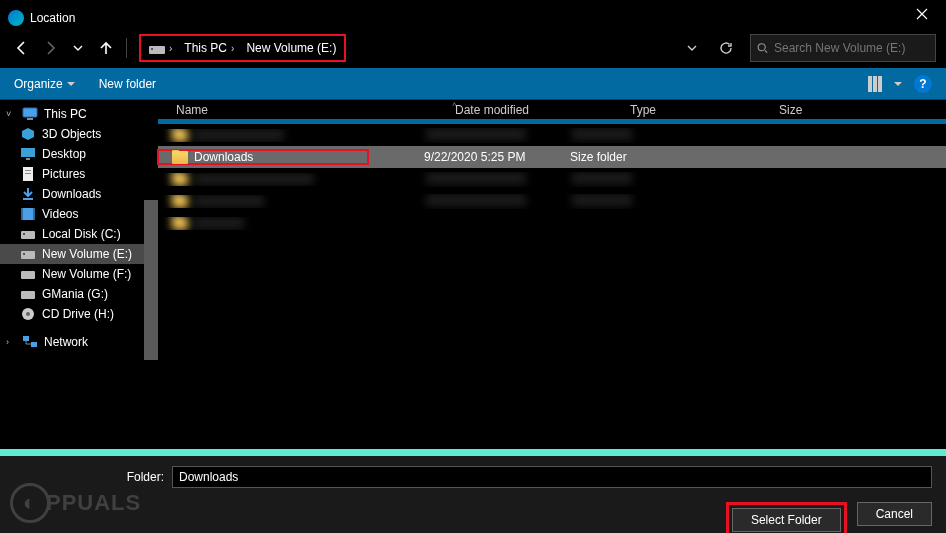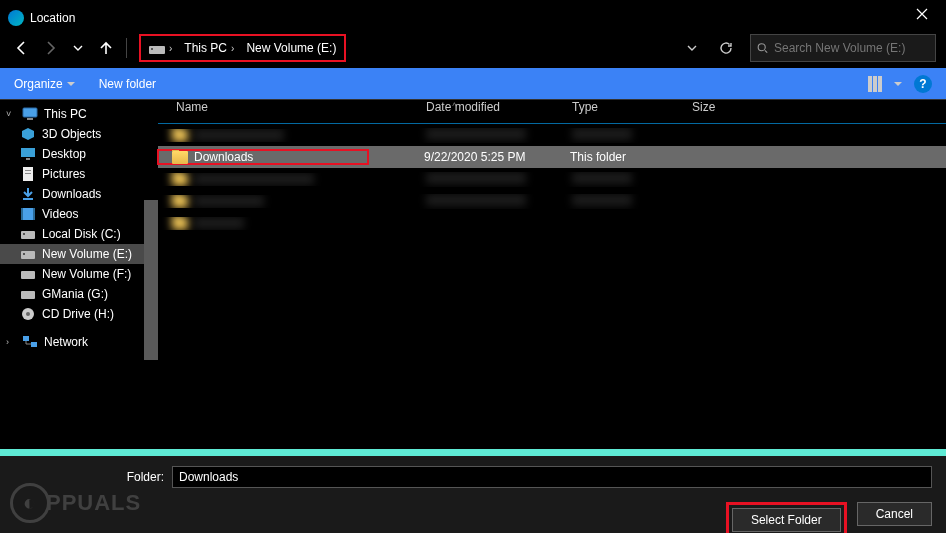--- a/index.html
+++ b/index.html
@@ -18,40 +18,40 @@
 .address-wrap { flex: 1; display: flex; align-items: center; height: 28px; margin-left: 4px; }
 .address-box { border: 2px solid #e81123; display: flex; align-items: center; height: 28px; padding: 0 2px; }
 .crumb { display: flex; align-items: center; padding: 0 6px; gap: 4px; }
 .crumb-arrow { font-size: 10px; opacity: 0.8; }
 .drive-icon { width: 16px; height: 12px; display: inline-block; }
 
 .addr-right { display: flex; align-items: center; gap: 10px; margin-left: auto; margin-right: 8px; }
 .search-box { width: 186px; height: 28px; background: #1a1a1a; border: 1px solid #444; display: flex; align-items: center; padding: 0 6px; gap: 6px; }
 .search-box input { background: transparent; border: none; color: #999; font-size: 12px; flex: 1; outline: none; }
 
-.toolbar { height: 32px; background: #3b82f6; border-bottom: 1px solid #333; display: flex; align-items: center; padding: 0 14px; gap: 24px; }
+.toolbar { height: 32px; background: #0369a1; border-bottom: 1px solid #333; display: flex; align-items: center; padding: 0 14px; gap: 24px; }
 .tool-item { display: flex; align-items: center; gap: 4px; cursor: pointer; }
 .tool-right { margin-left: auto; display: flex; align-items: center; gap: 12px; }
 .view-icon { width: 22px; height: 16px; display: flex; gap: 1px; }
 .view-icon span { background: #ccc; width: 4px; height: 100%; }
 .help-icon { width: 18px; height: 18px; border-radius: 50%; background: #0078d4; color: #fff; display: flex; align-items: center; justify-content: center; font-size: 12px; font-weight: bold; }
 
 .main { display: flex; height: 360px; background: #000; }
 .tree { width: 158px; background: #000; overflow-y: auto; padding-top: 4px; position: relative; }
 .tree::-webkit-scrollbar { width: 14px; }
 .tree::-webkit-scrollbar-track { background: #0a0a0a; }
 .tree::-webkit-scrollbar-thumb { background: #5a5a5a; }
 .tree-item { display: flex; align-items: center; padding: 3px 4px 3px 20px; gap: 6px; cursor: pointer; white-space: nowrap; }
 .tree-item.root { padding-left: 6px; font-weight: normal; }
 .tree-item.selected { background: #4a4a4a; }
 .tree-item .exp { width: 10px; font-size: 9px; opacity: 0.7; }
 .ico { width: 16px; height: 14px; display: inline-flex; align-items: center; justify-content: center; }
 
 .list { flex: 1; background: #000; position: relative; }
-.list-header { display: flex; height: 24px; border-bottom: 1px solid #0369a1; font-size: 12px; color: #ccc; }
+.list-header { display: flex; height: 24px; border-bottom: 5px solid #0369a1; align-items: center; font-size: 12px; color: #ccc; gap: 29px; }
 .list-header > div { padding: 0 8px; }
 .col-name { width: 260px; padding-left: 18px !important; }
 .col-date { width: 146px; }
 .col-type { width: 120px; }
 .col-size { width: 100px; }
 .sort-ind { position: absolute; left: 294px; top: 0; font-size: 8px; color: #888; }
 
 .rows { position: relative; }
 .row { display: flex; align-items: center; height: 22px; font-size: 12px; }
 .row.selected { background: #6a6a6a; }
@@ -316,21 +316,21 @@
         <div class="col-date"><span style="display:inline-block;width:100px;height:12px" class="blur-block blur1"></span></div>
         <div class="col-type"><span style="display:inline-block;width:60px;height:12px" class="blur-block blur1"></span></div>
       </div>
 
       <div class="row selected">
         <div class="col-name" style="outline:2px solid #e81123;outline-offset:-1px;width:210px">
             <span class="folder-ico"></span>
             <span>Downloads</span>
           </div>
         <div class="col-date" style="margin-left:48px">9/22/2020 5:25 PM</div>
-        <div class="col-type">This folder</div>
+        <div class="col-type">Size folder</div>
         <div class="col-size"></div>
       </div>
 
       <div class="row">
         <div class="col-name">
             <span class="folder-ico blur1"></span>
             <span style="width:120px;height:12px" class="blur-block blur1"></span>
           </div>
         <div class="col-date"><span style="display:inline-block;width:100px;height:12px" class="blur-block blur1"></span></div>
         <div class="col-type"><span style="display:inline-block;width:60px;height:12px" class="blur-block blur1"></span></div>

